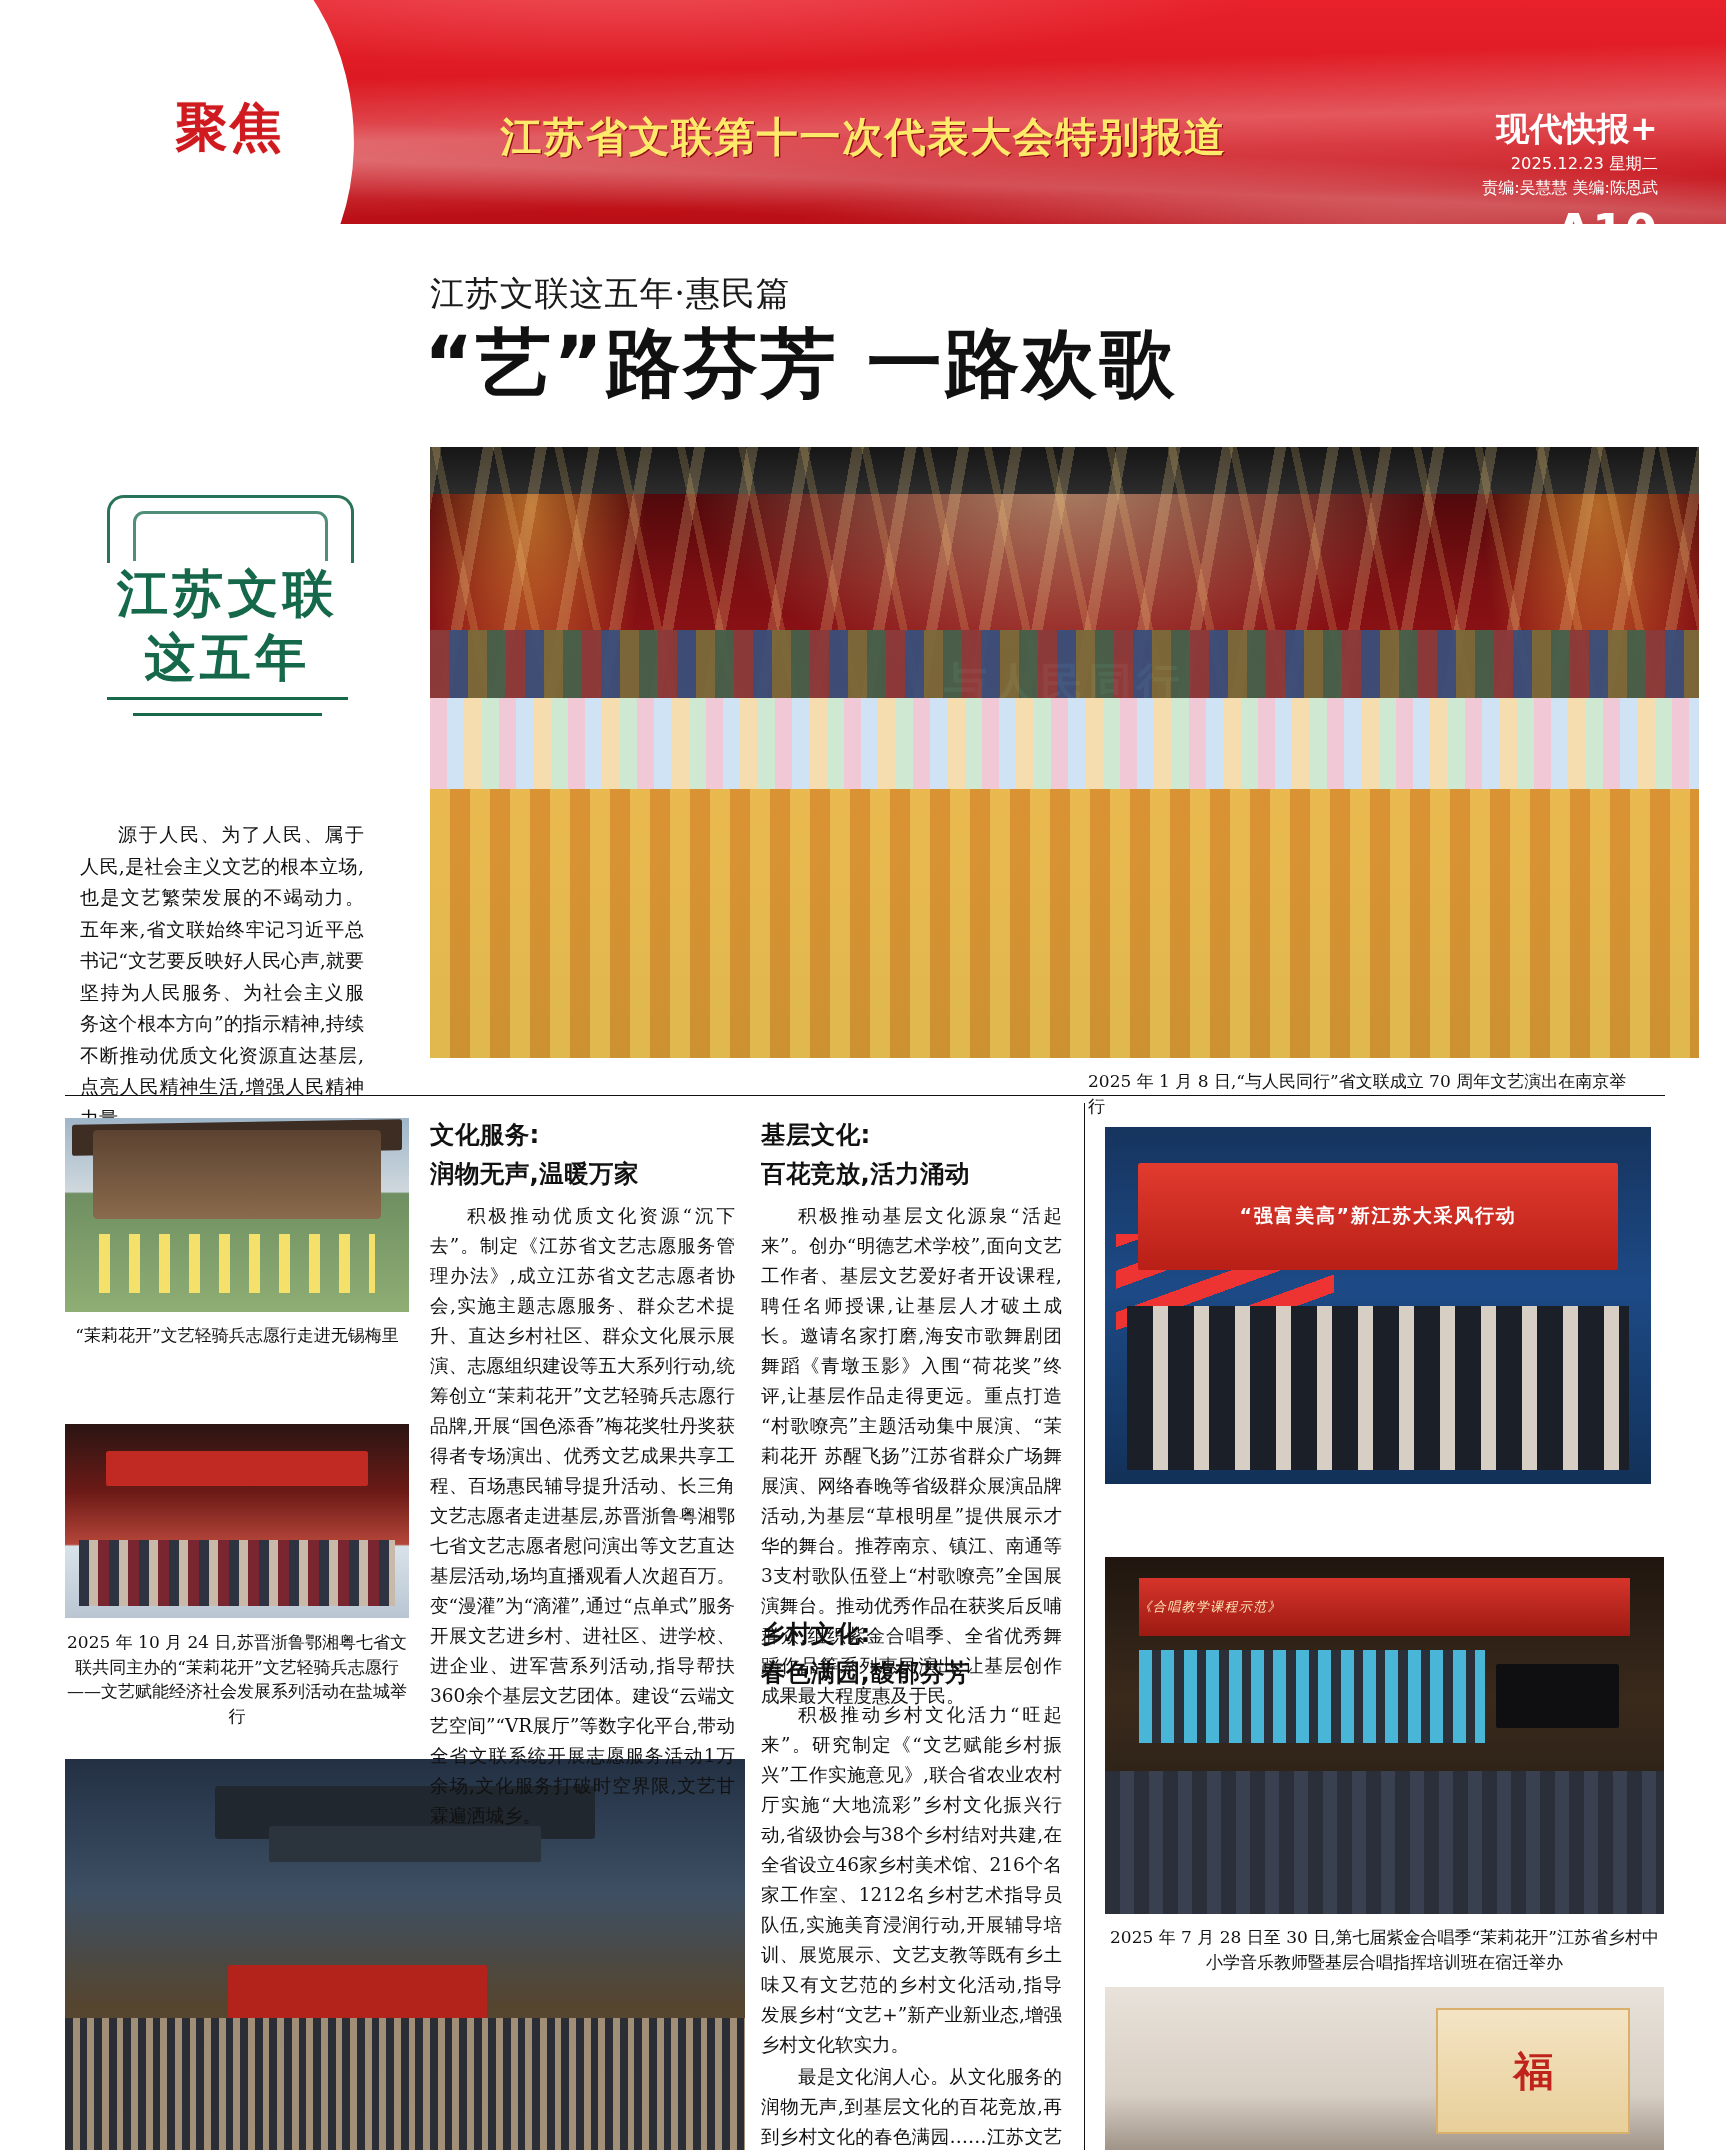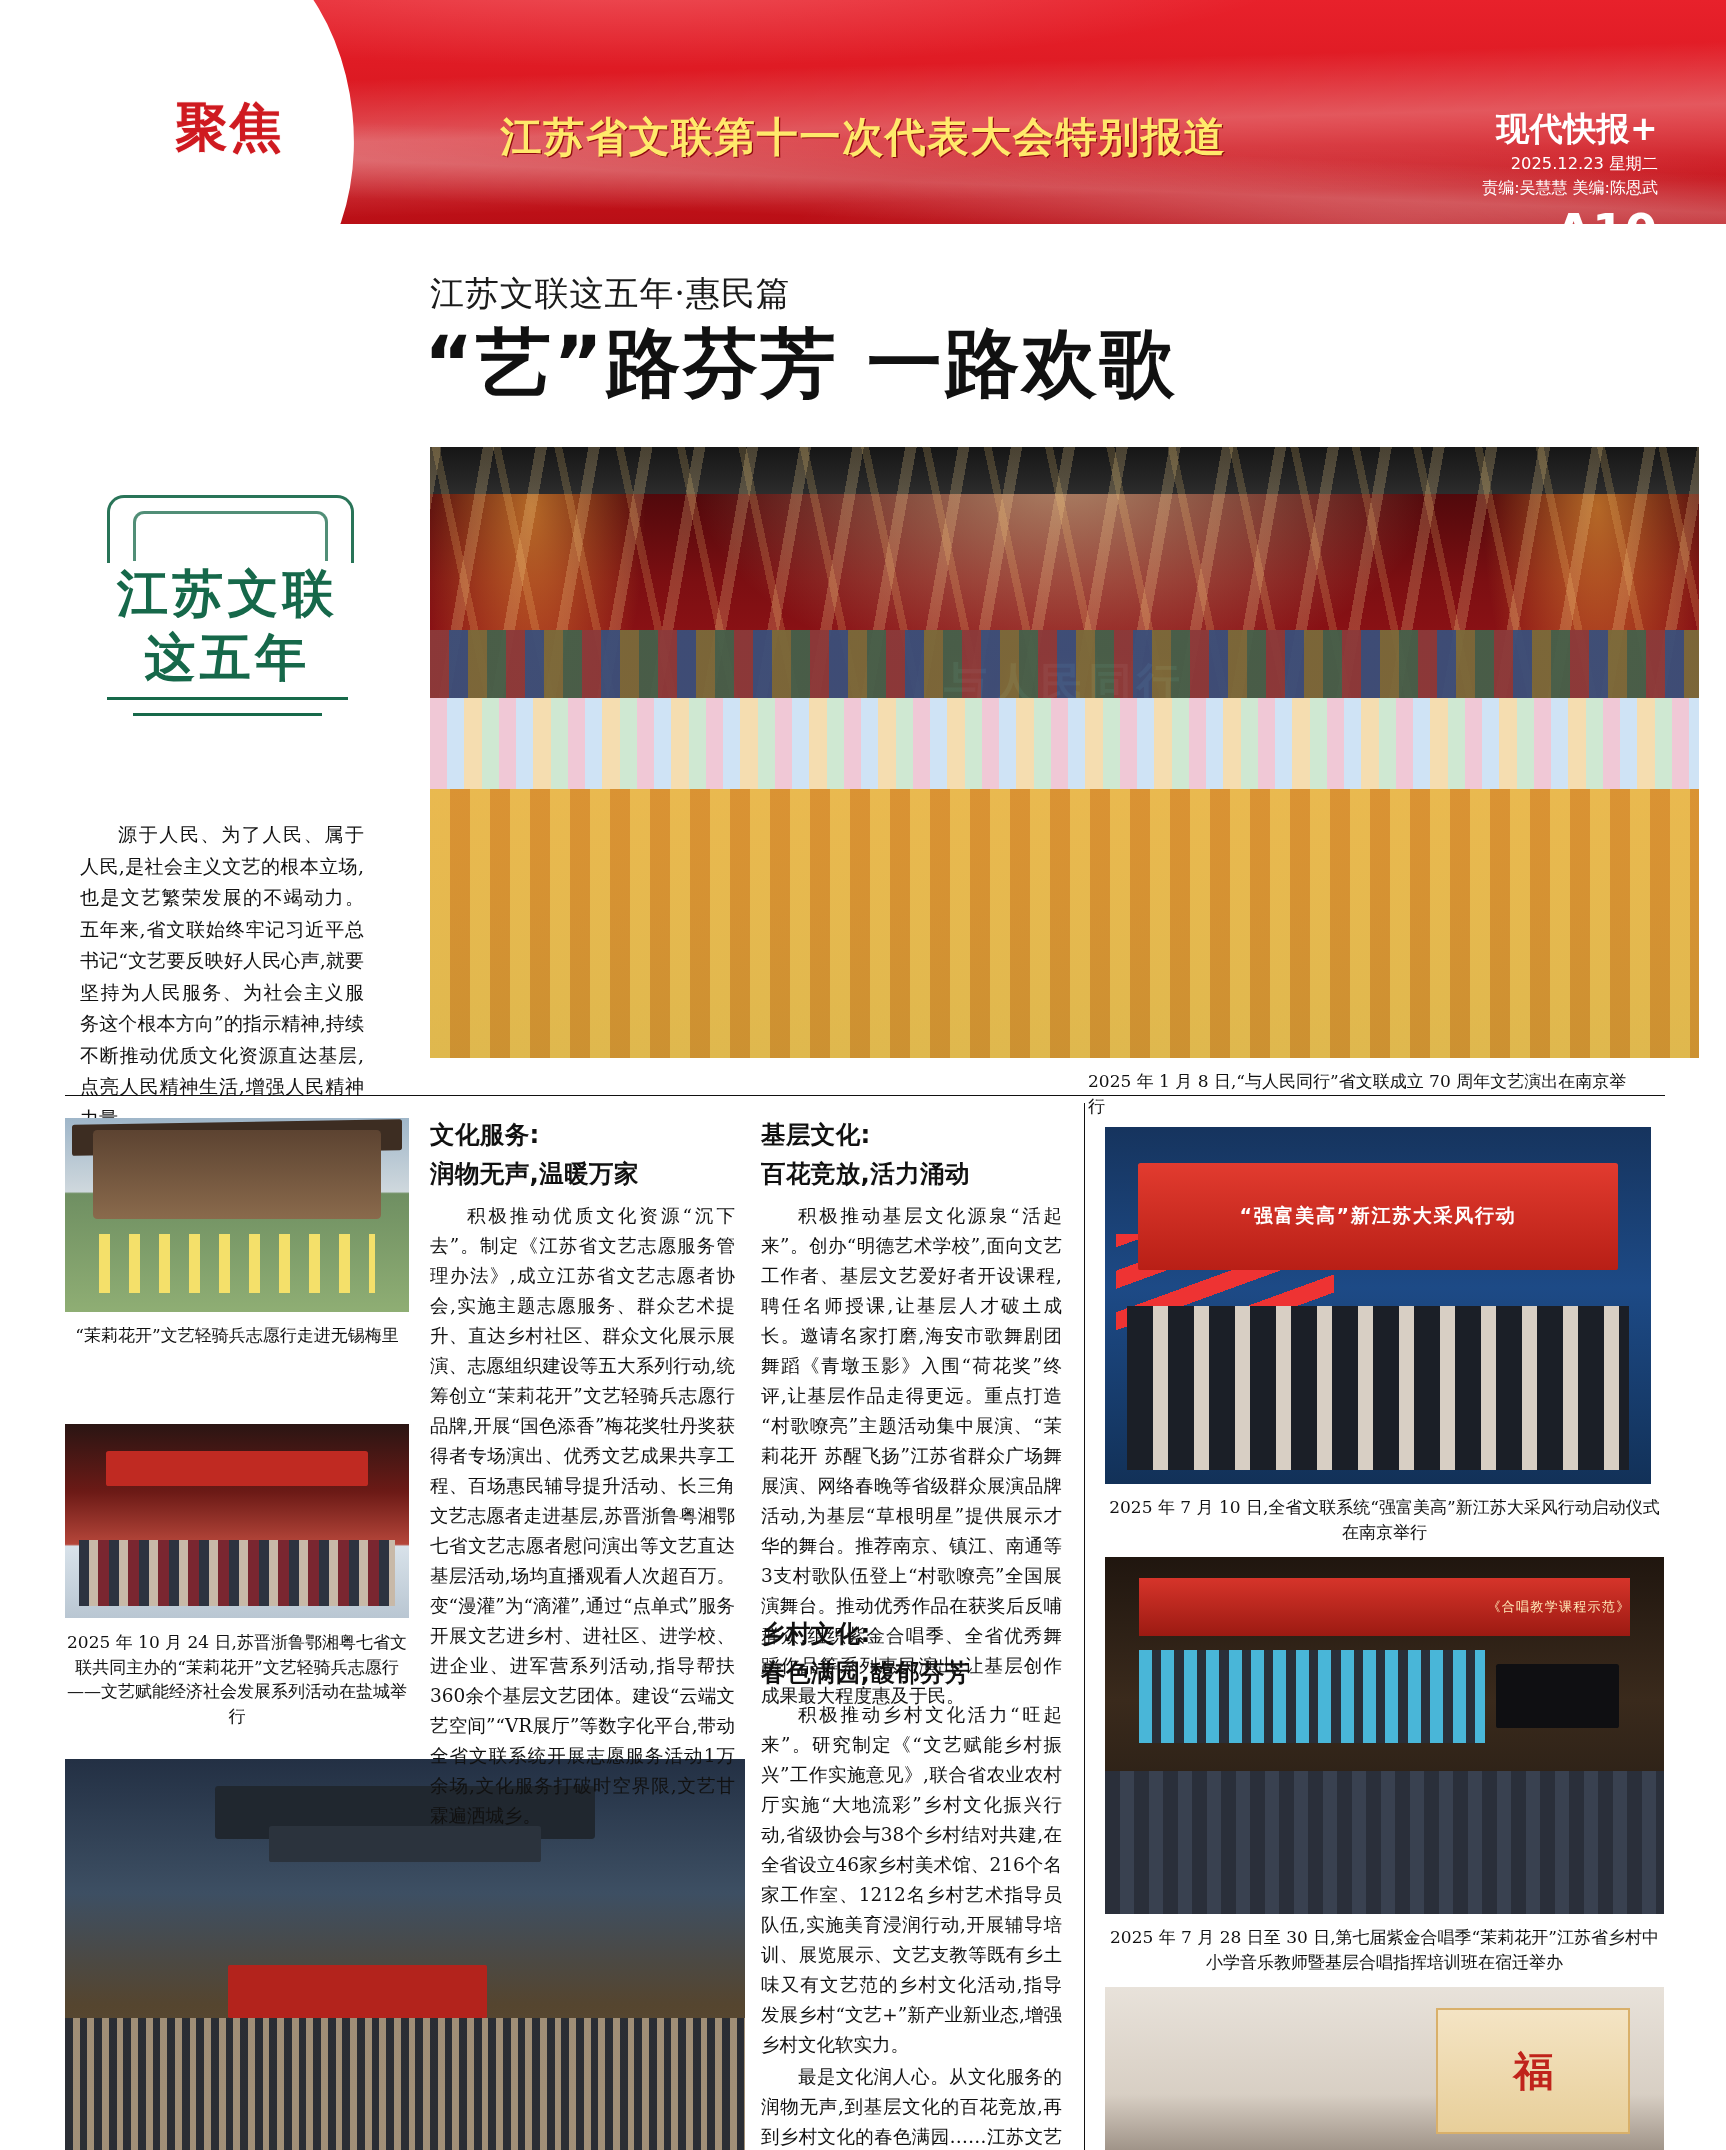--- a/index.html
+++ b/index.html
@@ -125,21 +125,21 @@
      background:linear-gradient(180deg,#e23b2f,#b81f16);border-radius:2.6px;display:flex;align-items:center;justify-content:center;}
   .ph-d .bigbanner .t{color:#fff;font-weight:700;font-size:19px;letter-spacing:1.7px;text-align:center;}
   .ph-d .flags{position:absolute;left:2%;top:30%;width:40%;height:28%;
      background:repeating-linear-gradient(-20deg,#e33 0 17px,rgba(0,0,0,0) 17px 39px);}
   .ph-d .line{position:absolute;left:4%;bottom:4%;width:92%;height:46%;
      background:repeating-linear-gradient(90deg,#1b1f27 0 26px,#d8cfc4 26px 41px);}
 
   .ph-e{left:1105px;top:1557px;width:559px;height:357px;
      background:linear-gradient(180deg,#20160f 0%,#3a2a1c 40%,#1a1510 100%);}
   .ph-e .rbanner{position:absolute;left:6%;top:6%;width:88%;height:16%;
-     background:linear-gradient(180deg,#d6342a,#9c1a12);display:flex;align-items:center;justify-content:flex-end;}
+     background:linear-gradient(180deg,#d6342a,#9c1a12);display:flex;align-items:center;justify-content:flex-start;font-style:italic;}
   .ph-e .rbanner .t{color:#ffe9b8;font-size:13px;letter-spacing:1.3px;}
   .ph-e .choir{position:absolute;left:6%;top:26%;width:62%;height:26%;
      background:repeating-linear-gradient(90deg,#49b6d8 0 13px,#2a2f38 13px 22.4px);}
   .ph-e .piano{position:absolute;right:8%;top:30%;width:22%;height:18%;background:#0f0f12;border-radius:2.6px;}
   .ph-e .seats{position:absolute;left:0;bottom:0;width:100%;height:40%;
      background:repeating-linear-gradient(90deg,#2a2f3a 0 14.6px,#394150 14.6px 29px);}
 
   .ph-f{left:1105px;top:1987px;width:559px;height:357px;
      background:linear-gradient(180deg,#e8e2da 0%,#d8cfc4 30%,#6d5e52 60%,#3a322c 100%);}
   .ph-f .fu{position:absolute;right:6%;top:6%;width:34%;height:34%;
@@ -255,21 +255,20 @@
     </div>
   </div>
 
   <div class="photo ph-d">
     <div class="flags"></div>
     <div class="bigbanner">
       <div class="t">“强富美高”新江苏大采风行动</div>
     </div>
     <div class="line"></div>
   </div>
-  <div class="cap caption" style="left:1105px;top:1495px;width:559px;">2025 年 7 月 10 日,全省文联系统“强富美高”新江苏大采风行动启动仪式在南京举行</div>
 
   <div class="photo ph-e">
     <div class="rbanner">
       <div class="t">《合唱教学课程示范》</div>
     </div>
     <div class="choir"></div>
     <div class="piano"></div>
     <div class="seats"></div>
   </div>
   <div class="cap caption" style="left:1105px;top:1925px;width:559px;">2025 年 7 月 28 日至 30 日,第七届紫金合唱季“茉莉花开”江苏省乡村中小学音乐教师暨基层合唱指挥培训班在宿迁举办</div>

